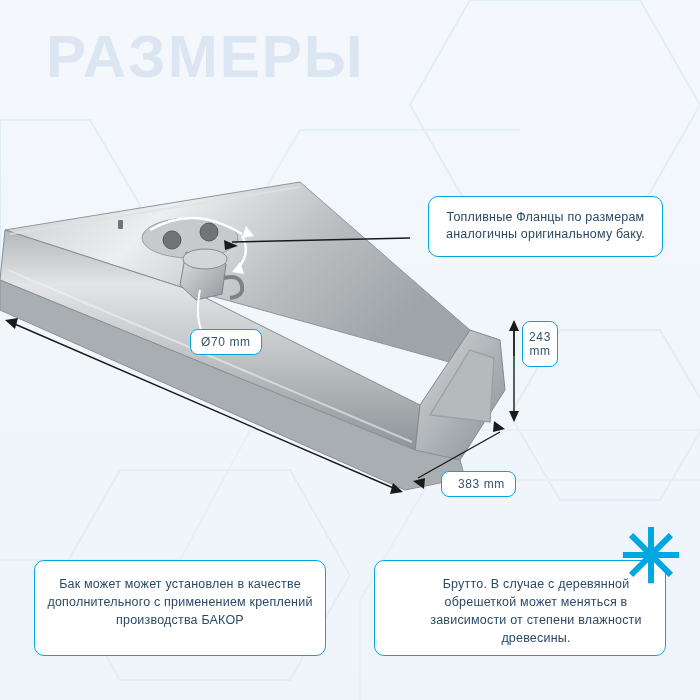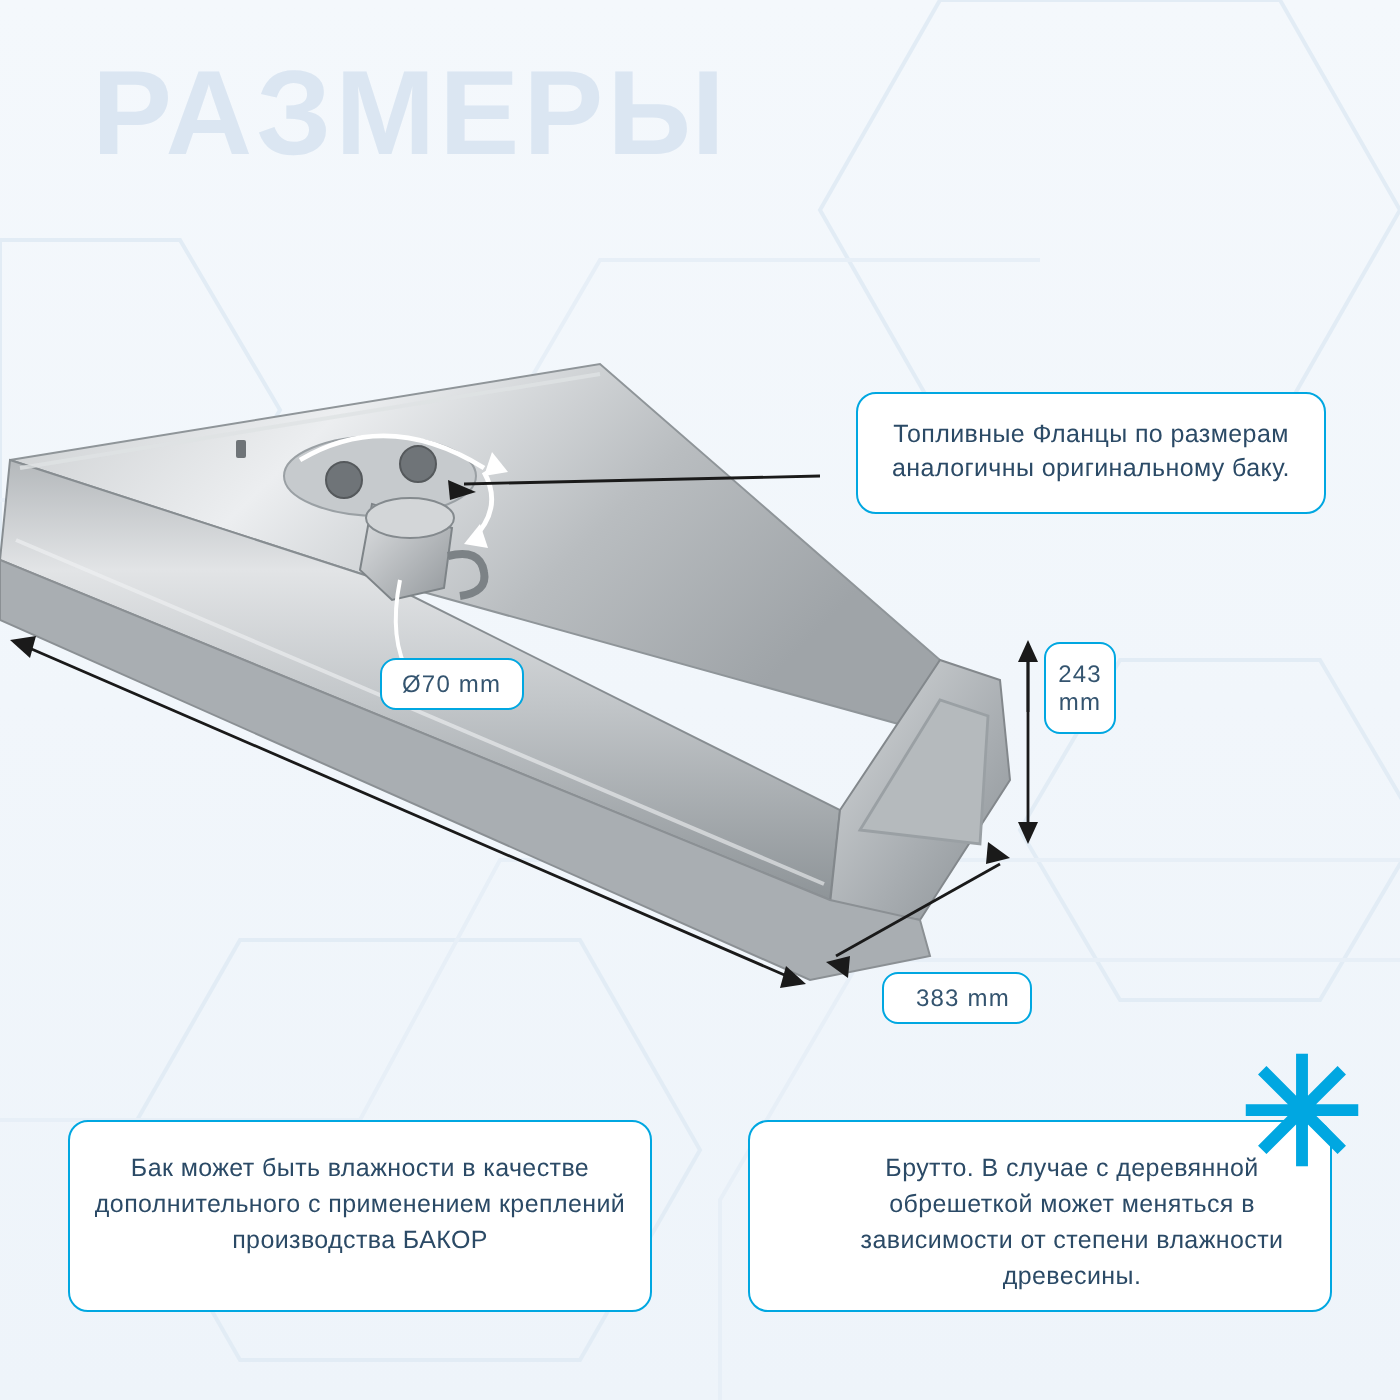--- a/index.html
+++ b/index.html
@@ -111,21 +111,21 @@
     color: #34546f;
     font-size: 12px;
     letter-spacing: .6px;
     padding: 5px 10px;
     z-index: 6;
     white-space: nowrap;
     box-sizing: border-box;
   }
   .pill-d70   { left: 190px; top: 329px; }
   .pill-len   { left: 273px; top: 463px; }
-  .pill-depth { left: 441px; top: 486px; padding-left: 16px; }
+  .pill-depth { left: 441px; top: 471px; padding-left: 16px; }
   .pill-h {
     left: 522px;
     top: 321px;
     width: 36px;
     padding: 8px 4px;
     text-align: center;
     line-height: 14px;
   }
   .pill-h span { display: block; }
 
@@ -277,16 +277,16 @@
 
   <div class="dim-pill pill-d70">Ø70 mm</div>
   <div class="dim-pill pill-depth">383 mm</div>
   <div class="dim-pill pill-h">
     <span>243</span>
     <span>mm</span>
   </div>
 
   <div class="asterisk">✳</div>
 
-  <div class="note note-left">Бак может быть влажности в качестве дополнительного с применением креплений производства БАКОР</div>
+  <div class="note note-left">Бак может может установлен в качестве дополнительного с применением креплений производства БАКОР</div>
   <div class="note note-right">Брутто. В случае с деревянной обрешеткой может меняться в зависимости от степени влажности древесины.</div>
 
 </div>
 
 </body></html>

